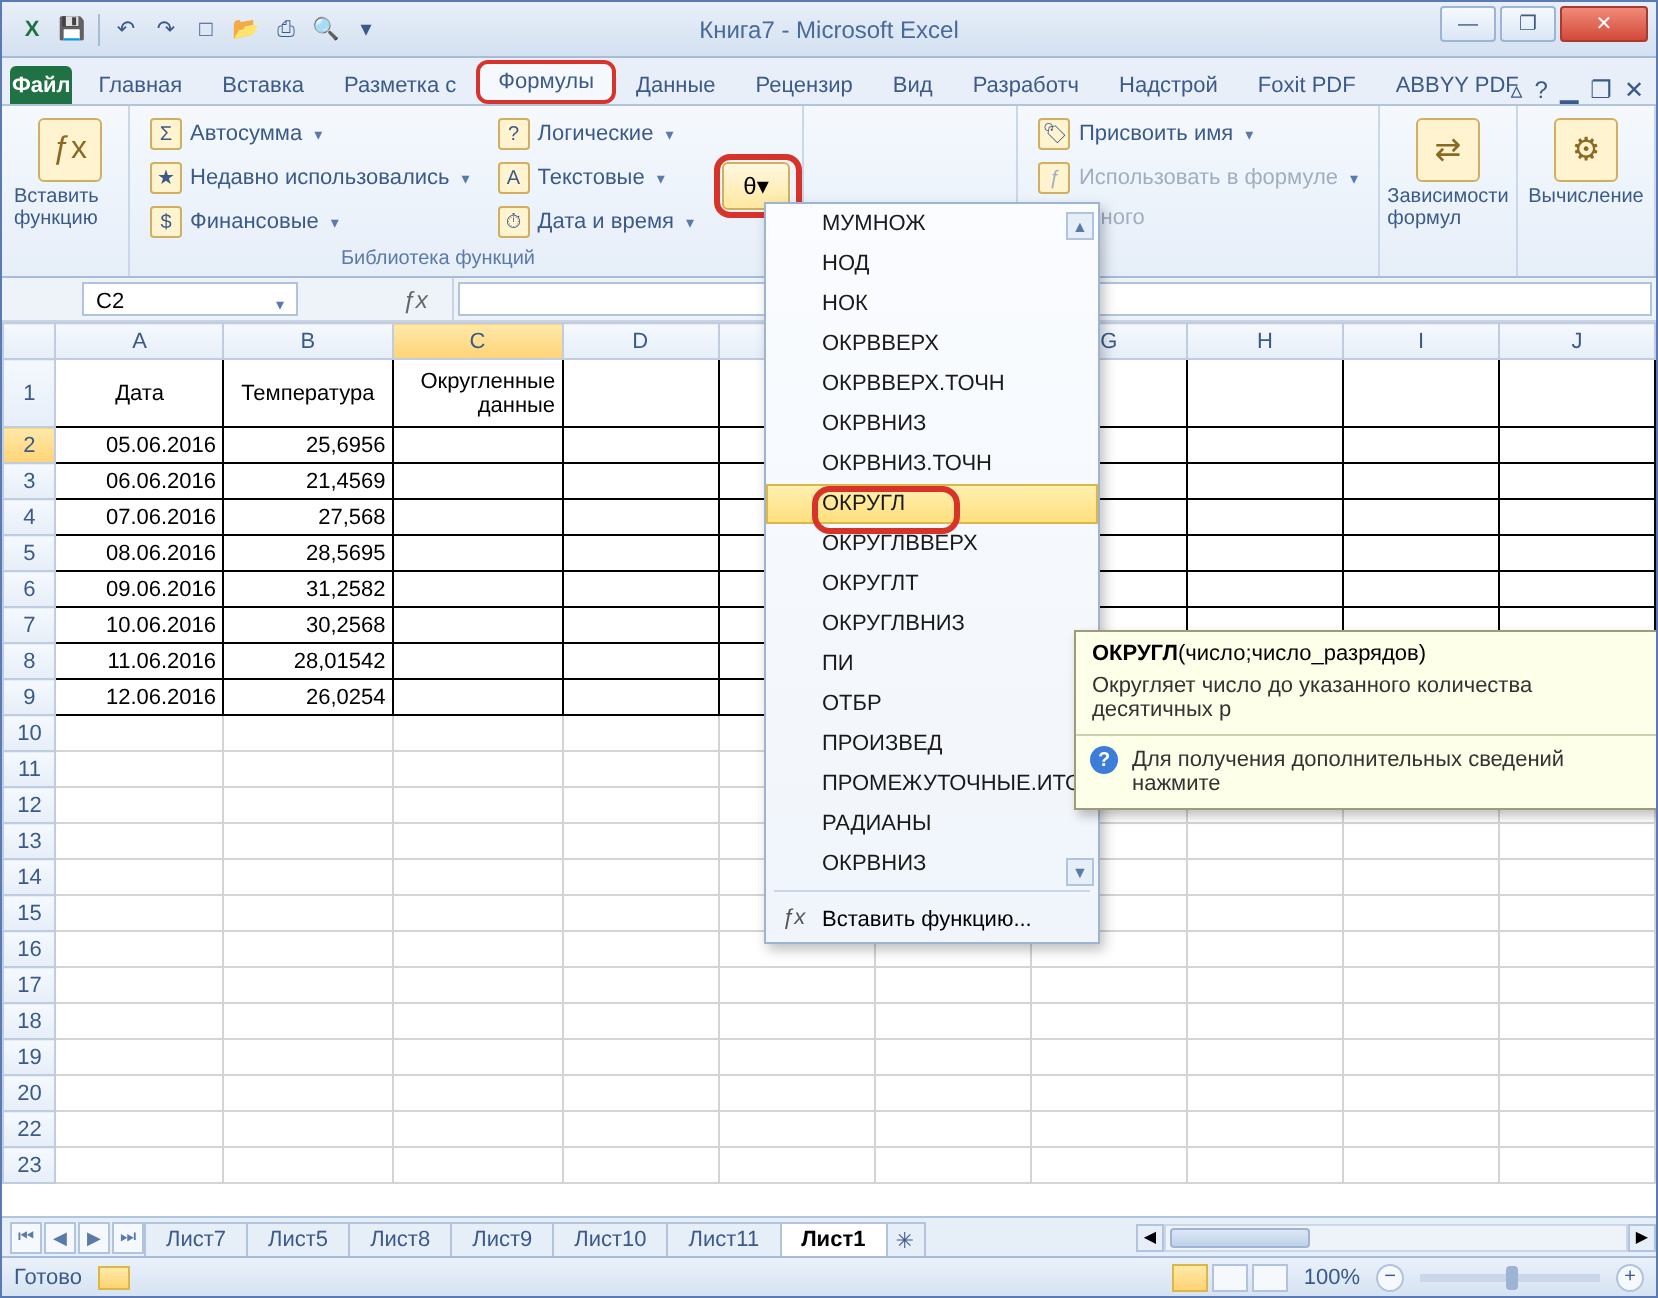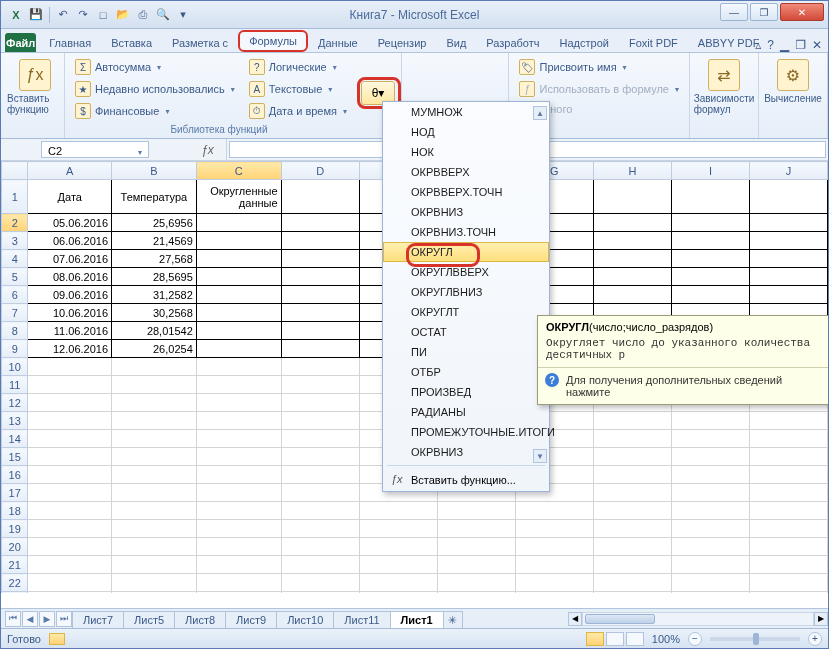--- a/index.html
+++ b/index.html
@@ -59,21 +59,21 @@
   .ddmenu .mitem.hl::after{ content:""; position:absolute; left:22px; top:0px; width:68px; height:18px; border:3px solid #d8332a; border-radius:9px; pointer-events:none;}
   .ddmenu .sepline { height:1px; background:#cad7e8; margin:3px 4px;}
   .ddmenu .insertfn { padding:5px 10px 5px 28px; font-size:11px; position:relative;}
   .ddmenu .insertfn::before{ content:"ƒx"; position:absolute; left:8px; top:4px; font-style:italic; font-size:11px; color:#555;}
   .dd-scroll { position:absolute; right:2px; top:4px; bottom:28px; width:14px; display:flex; flex-direction:column; justify-content:space-between;}
   .dd-scroll .arr{ width:14px;height:14px; background:#e6eef8; border:1px solid #b0c4de; font-size:8px; display:flex;align-items:center;justify-content:center; color:#5a7aa8;}
   
   .tooltip { position:absolute; left:536px; top:314px; width:292px; background:#feffe8; border:1px solid #9c9c7a; box-shadow:2px 3px 5px rgba(0,0,0,.25); font-size:11px; z-index:60;}
   .tooltip .tt-title { padding:5px 8px 2px 8px; }
   .tooltip .tt-title b{ font-weight:bold;}
-  .tooltip .tt-desc { padding:2px 8px 6px 8px; color:#333;font-family:Liberation Mono, monospace;}
+  .tooltip .tt-desc { padding:2px 8px 6px 8px; color:#333;}
   .tooltip .tt-help { border-top:1px solid #d0d0b0; padding:6px 8px 6px 28px; position:relative; color:#333;}
   .tooltip .tt-help::before{ content:"?"; position:absolute; left:7px; top:5px; width:14px;height:14px; border-radius:50%; background:#3b7dd8; color:#fff; font-size:10px; display:flex;align-items:center;justify-content:center; font-weight:bold;}
   
   .sheettabs { position:absolute; bottom:20px; left:0; right:0; height:20px; background:#e6eef8; border-top:1px solid #b0c4de; display:flex; align-items:center; font-size:11px;}
   .navbtns { display:flex; margin-left:4px;}
   .navbtns span{ width:16px; height:16px; border:1px solid #b0c4de; background:#f5f9fe; margin-right:1px; font-size:9px; display:flex;align-items:center;justify-content:center; color:#5a7aa8; cursor:pointer;}
   .stab { padding:2px 10px; background:#e6eef8; border:1px solid #b0c4de; border-bottom:none; margin-left:-1px; cursor:pointer; color:#3b5a8a; transform:translateY(1px);}
   .stab.active{ background:#fff; font-weight:bold; color:#000; border-bottom:1px solid #fff;}
   .hscroll { margin-left:auto; width:260px; height:16px; display:flex; align-items:center;}
   .hscroll .track{ flex:1; height:14px; background:#eef3fa; border:1px solid #cad7e8; position:relative;}
@@ -499,33 +499,20 @@
           <td></td>
           <td></td>
           <td></td>
           <td></td>
           <td></td>
           <td></td>
           <td></td>
           <td></td>
         </tr>
         <tr>
-          <th class="rowh">21</th>
-          <td></td>
-          <td></td>
-          <td></td>
-          <td></td>
-          <td></td>
-          <td></td>
-          <td></td>
-          <td></td>
-          <td></td>
-          <td></td>
-        </tr>
-        <tr>
           <th class="rowh">22</th>
           <td></td>
           <td></td>
           <td></td>
           <td></td>
           <td></td>
           <td></td>
           <td></td>
           <td></td>
           <td></td>
@@ -552,28 +539,27 @@
   <div id="menuitems">
       <div class="mitem ">МУМНОЖ</div>
       <div class="mitem ">НОД</div>
       <div class="mitem ">НОК</div>
       <div class="mitem ">ОКРВВЕРХ</div>
       <div class="mitem ">ОКРВВЕРХ.ТОЧН</div>
       <div class="mitem ">ОКРВНИЗ</div>
       <div class="mitem ">ОКРВНИЗ.ТОЧН</div>
       <div class="mitem hover hl">ОКРУГЛ</div>
       <div class="mitem ">ОКРУГЛВВЕРХ</div>
+      <div class="mitem ">ОКРУГЛТ</div>
       <div class="mitem ">ОКРУГЛВНИЗ</div>
-      <div class="mitem ">ОКРУГЛТ</div>
-      <div class="mitem ">ОСТАТ</div>
       <div class="mitem ">ПИ</div>
       <div class="mitem ">ОТБР</div>
       <div class="mitem ">ПРОИЗВЕД</div>
+      <div class="mitem ">ПРОМЕЖУТОЧНЫЕ.ИТОГИ</div>
       <div class="mitem ">РАДИАНЫ</div>
-      <div class="mitem ">ПРОМЕЖУТОЧНЫЕ.ИТОГИ</div>
       <div class="mitem ">ОКРВНИЗ</div>
     </div>
   <div class="sepline"></div>
   <div class="insertfn">Вставить функцию...</div>
   <div class="dd-scroll">
     <div class="arr">▲</div>
     <div class="arr">▼</div>
   </div>
 </div>
 

